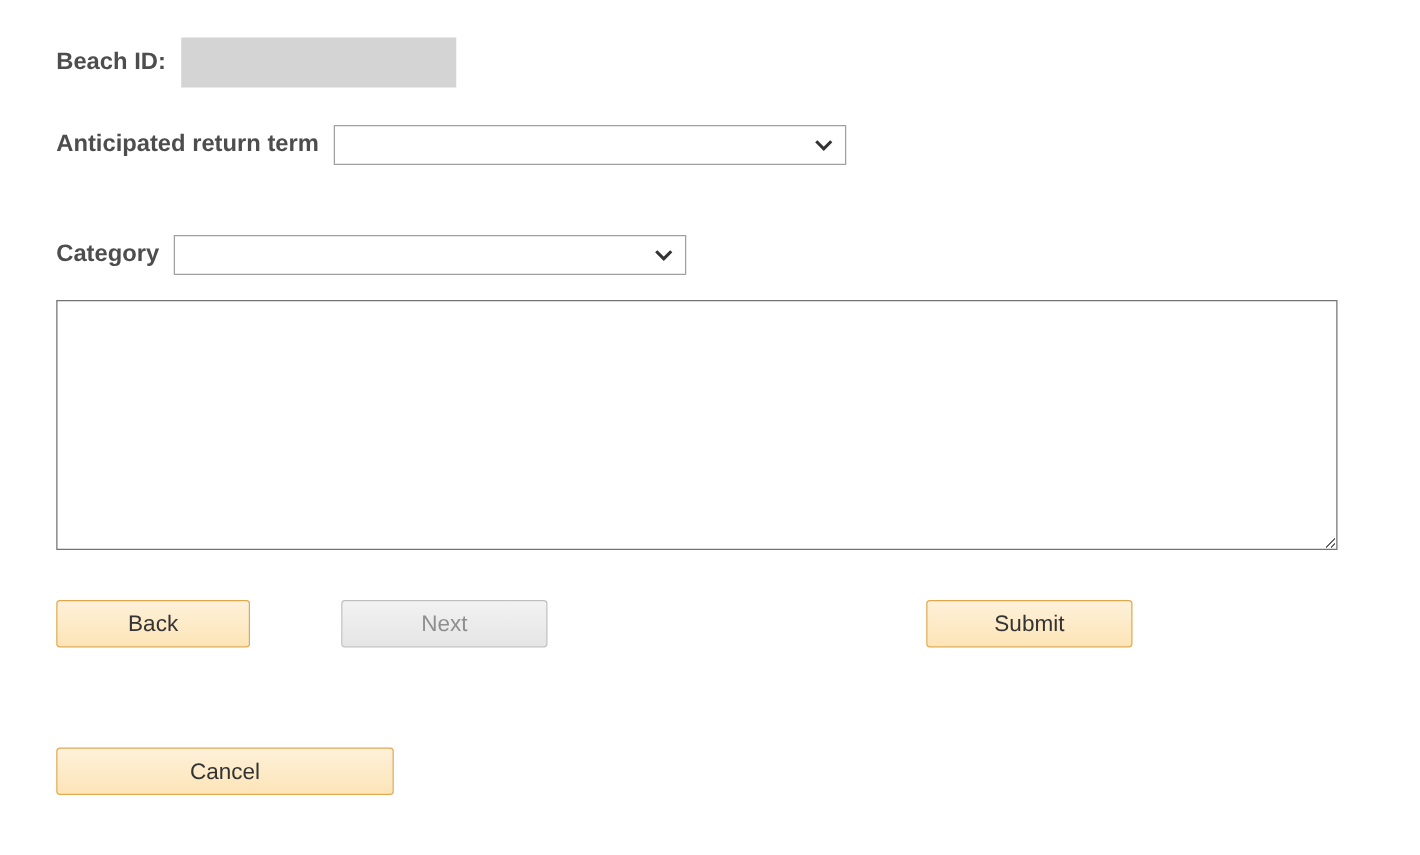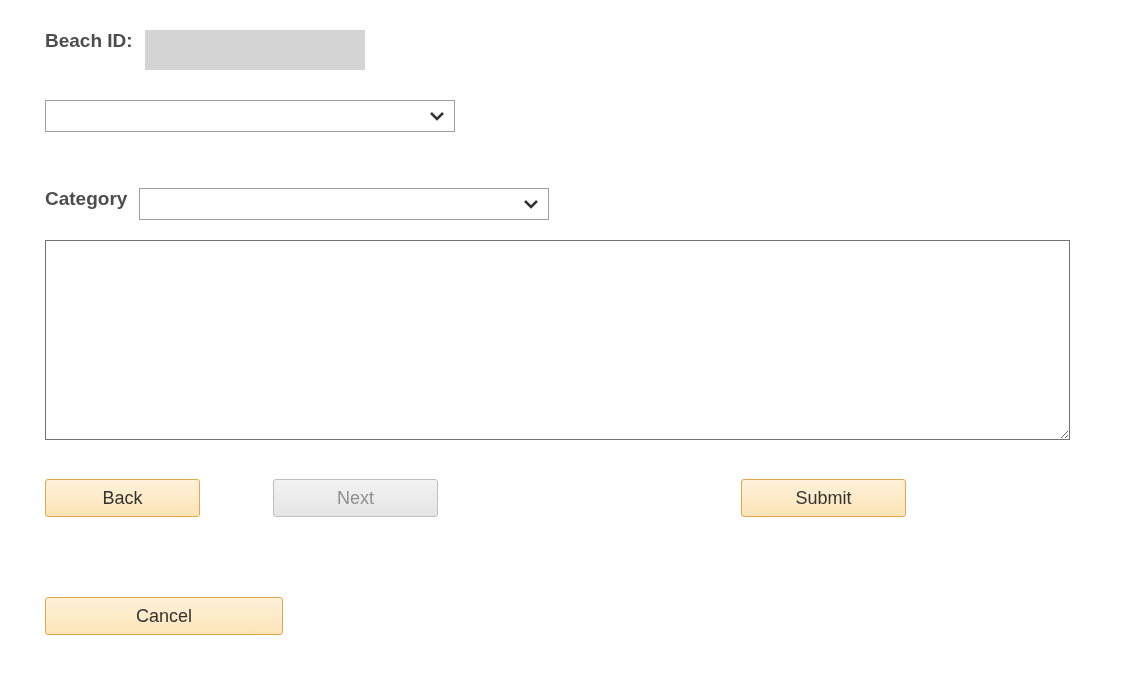--- a/index.html
+++ b/index.html
@@ -11,20 +11,21 @@
     body {
       font-family: Arial, Helvetica, sans-serif;
       background: #ffffff;
       width: 1136px;
       height: 684px;
       padding: 30px 45px;
     }
     
     .form-row {
       display: flex;
+      align-items: center;
       margin-bottom: 30px;
     }
     
     .form-label {
       font-weight: bold;
       font-size: 19px;
       color: #4d4d4d;
       margin-right: 12px;
     }
     
@@ -130,21 +131,21 @@
     
     .btn-next {
       margin-right: 290px;
     }
     
     .btn-submit {
       width: 165px;
     }
     
     .btn-cancel {
-      width: 238px;
+      width: 270px;
       margin-top: 40px;
     }
     
     .button-row-2 {
       margin-top: 40px;
     }
     
     .category-row {
       margin-top: 56px;
       margin-bottom: 15px;
@@ -152,20 +153,21 @@
   </style>
 </head>
 <body>
 
 <div class="form-row">
   <span class="form-label">Beach ID:</span>
   <div class="gray-field"></div>
 </div>
 
 <div class="form-row">
+  <span class="form-label">Anticipated return term</span>
   <div class="select-wrapper">
     <select class="select-box wide1" value="">
       <option></option>
     </select>
     <span class="chevron">
       <svg viewBox="0 0 16 16">
           <path d="M2 5 L8 11 L14 5" fill="none" stroke="#333" stroke-width="2.5"></path>
         </svg>
     </span>
   </div>

